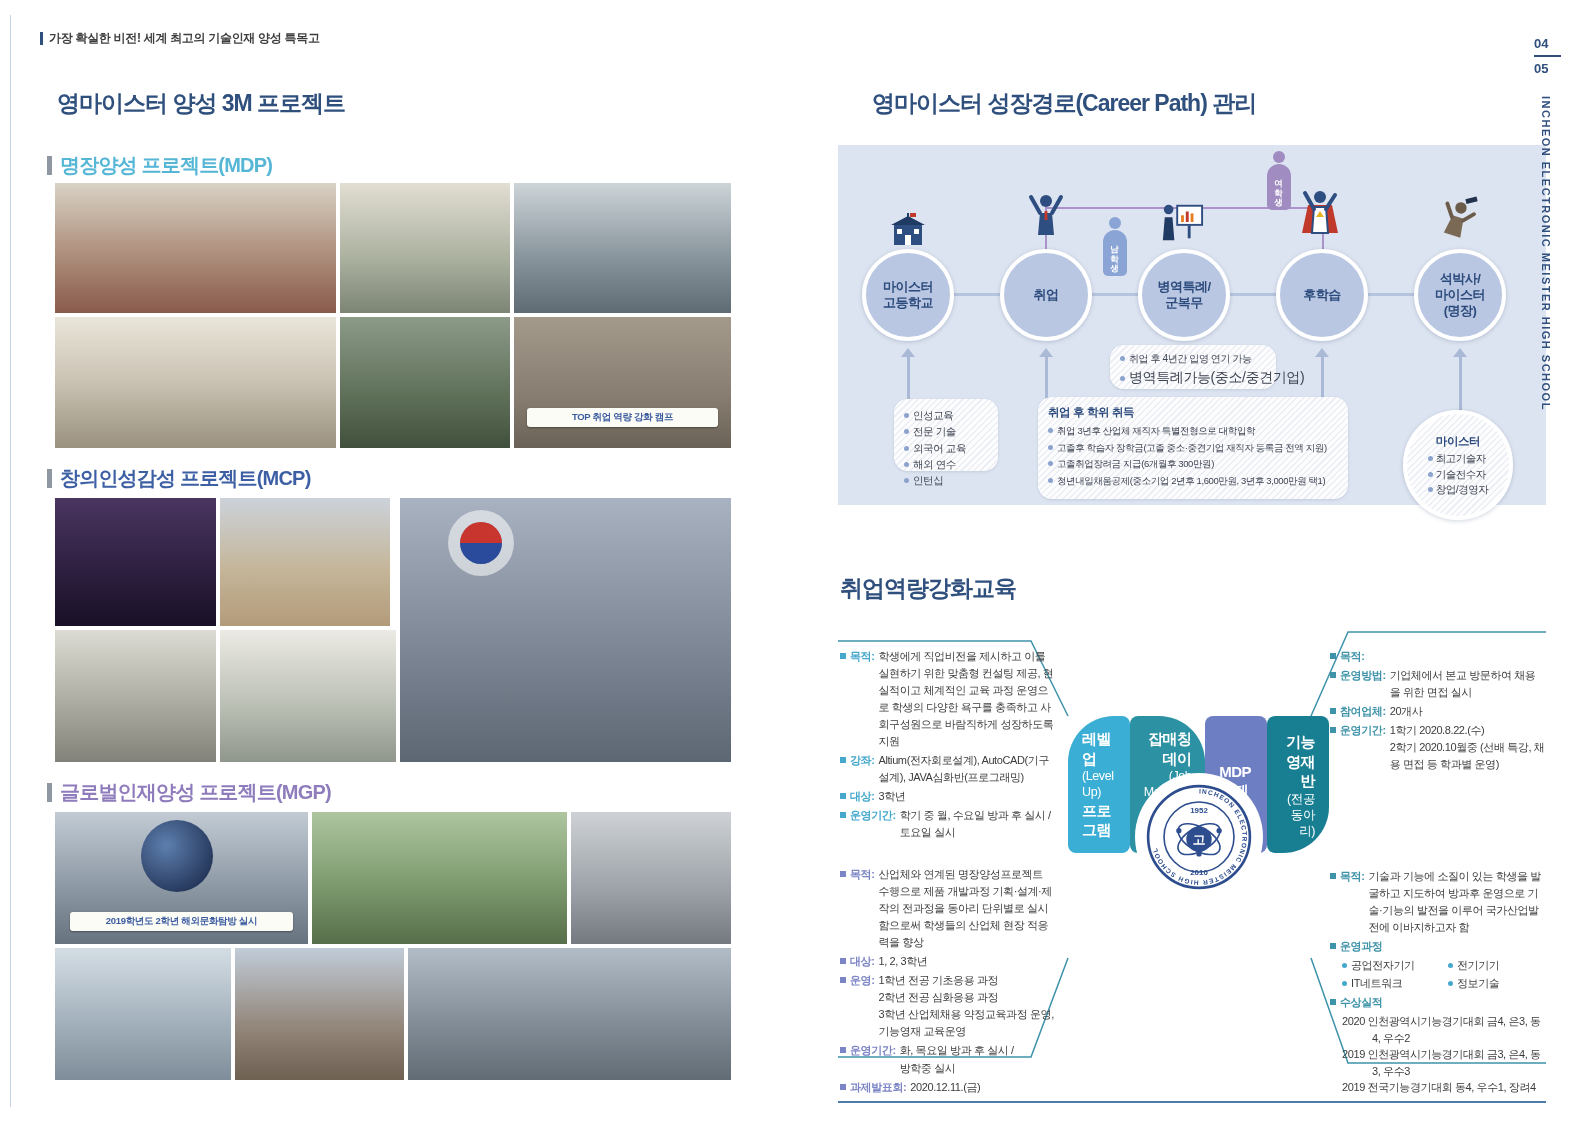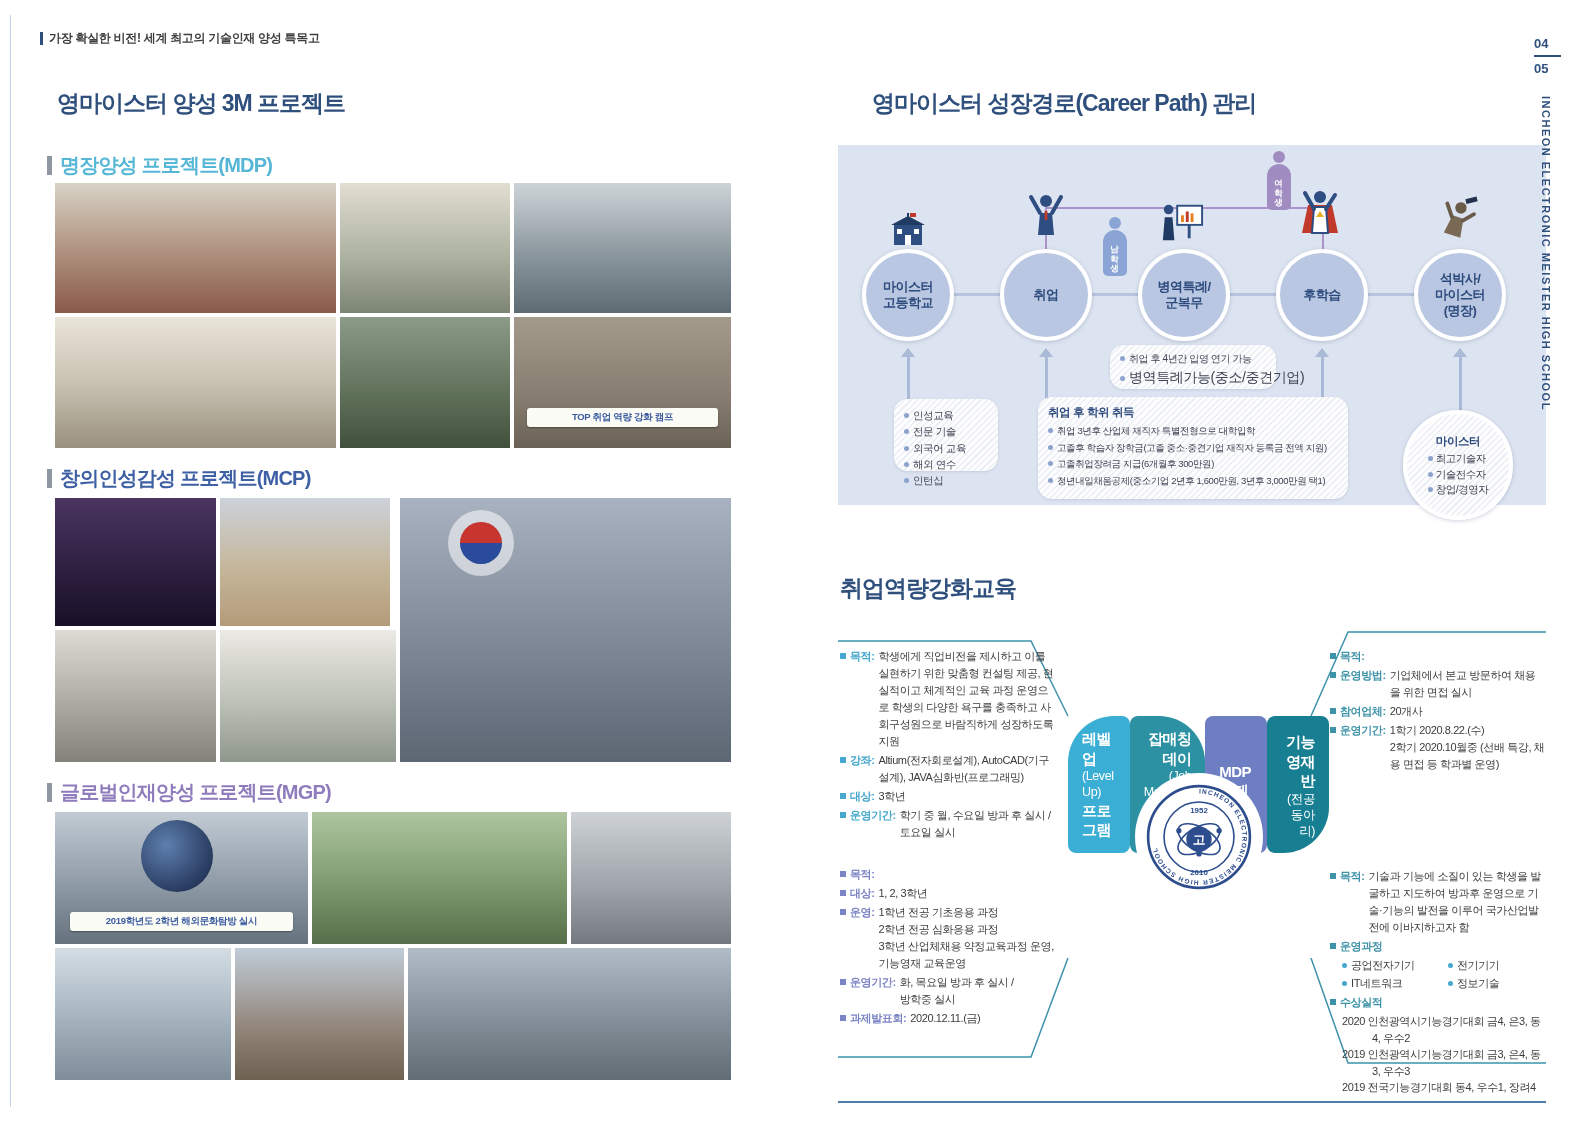--- a/index.html
+++ b/index.html
@@ -404,20 +404,21 @@
 2학기 2020.10월중 (선배 특강, 채용 면접 등 학과별 운영)</span>
         </div>
       </div>
   </div>
 
   <div class="tblock" style="left:840px;top:866px;width:215px;">
     <div>
 
         <div class="titem">
           <span class="tlabel lab-purp"><i class="sq sq-purp"></i><span>목적:</span></span>
+          <span class="tval">산업체와 연계된 명장양성프로젝트 수행으로 제품 개발과정 기획·설계·제작의 전과정을 동아리 단위별로 실시함으로써 학생들의 산업체 현장 적응력을 향상</span>
         </div>
 
         <div class="titem">
           <span class="tlabel lab-purp"><i class="sq sq-purp"></i><span>대상:</span></span>
           <span class="tval">1, 2, 3학년</span>
         </div>
 
         <div class="titem">
           <span class="tlabel lab-purp"><i class="sq sq-purp"></i><span>운영:</span></span>
           <span class="tval">1학년 전공 기초응용 과정

